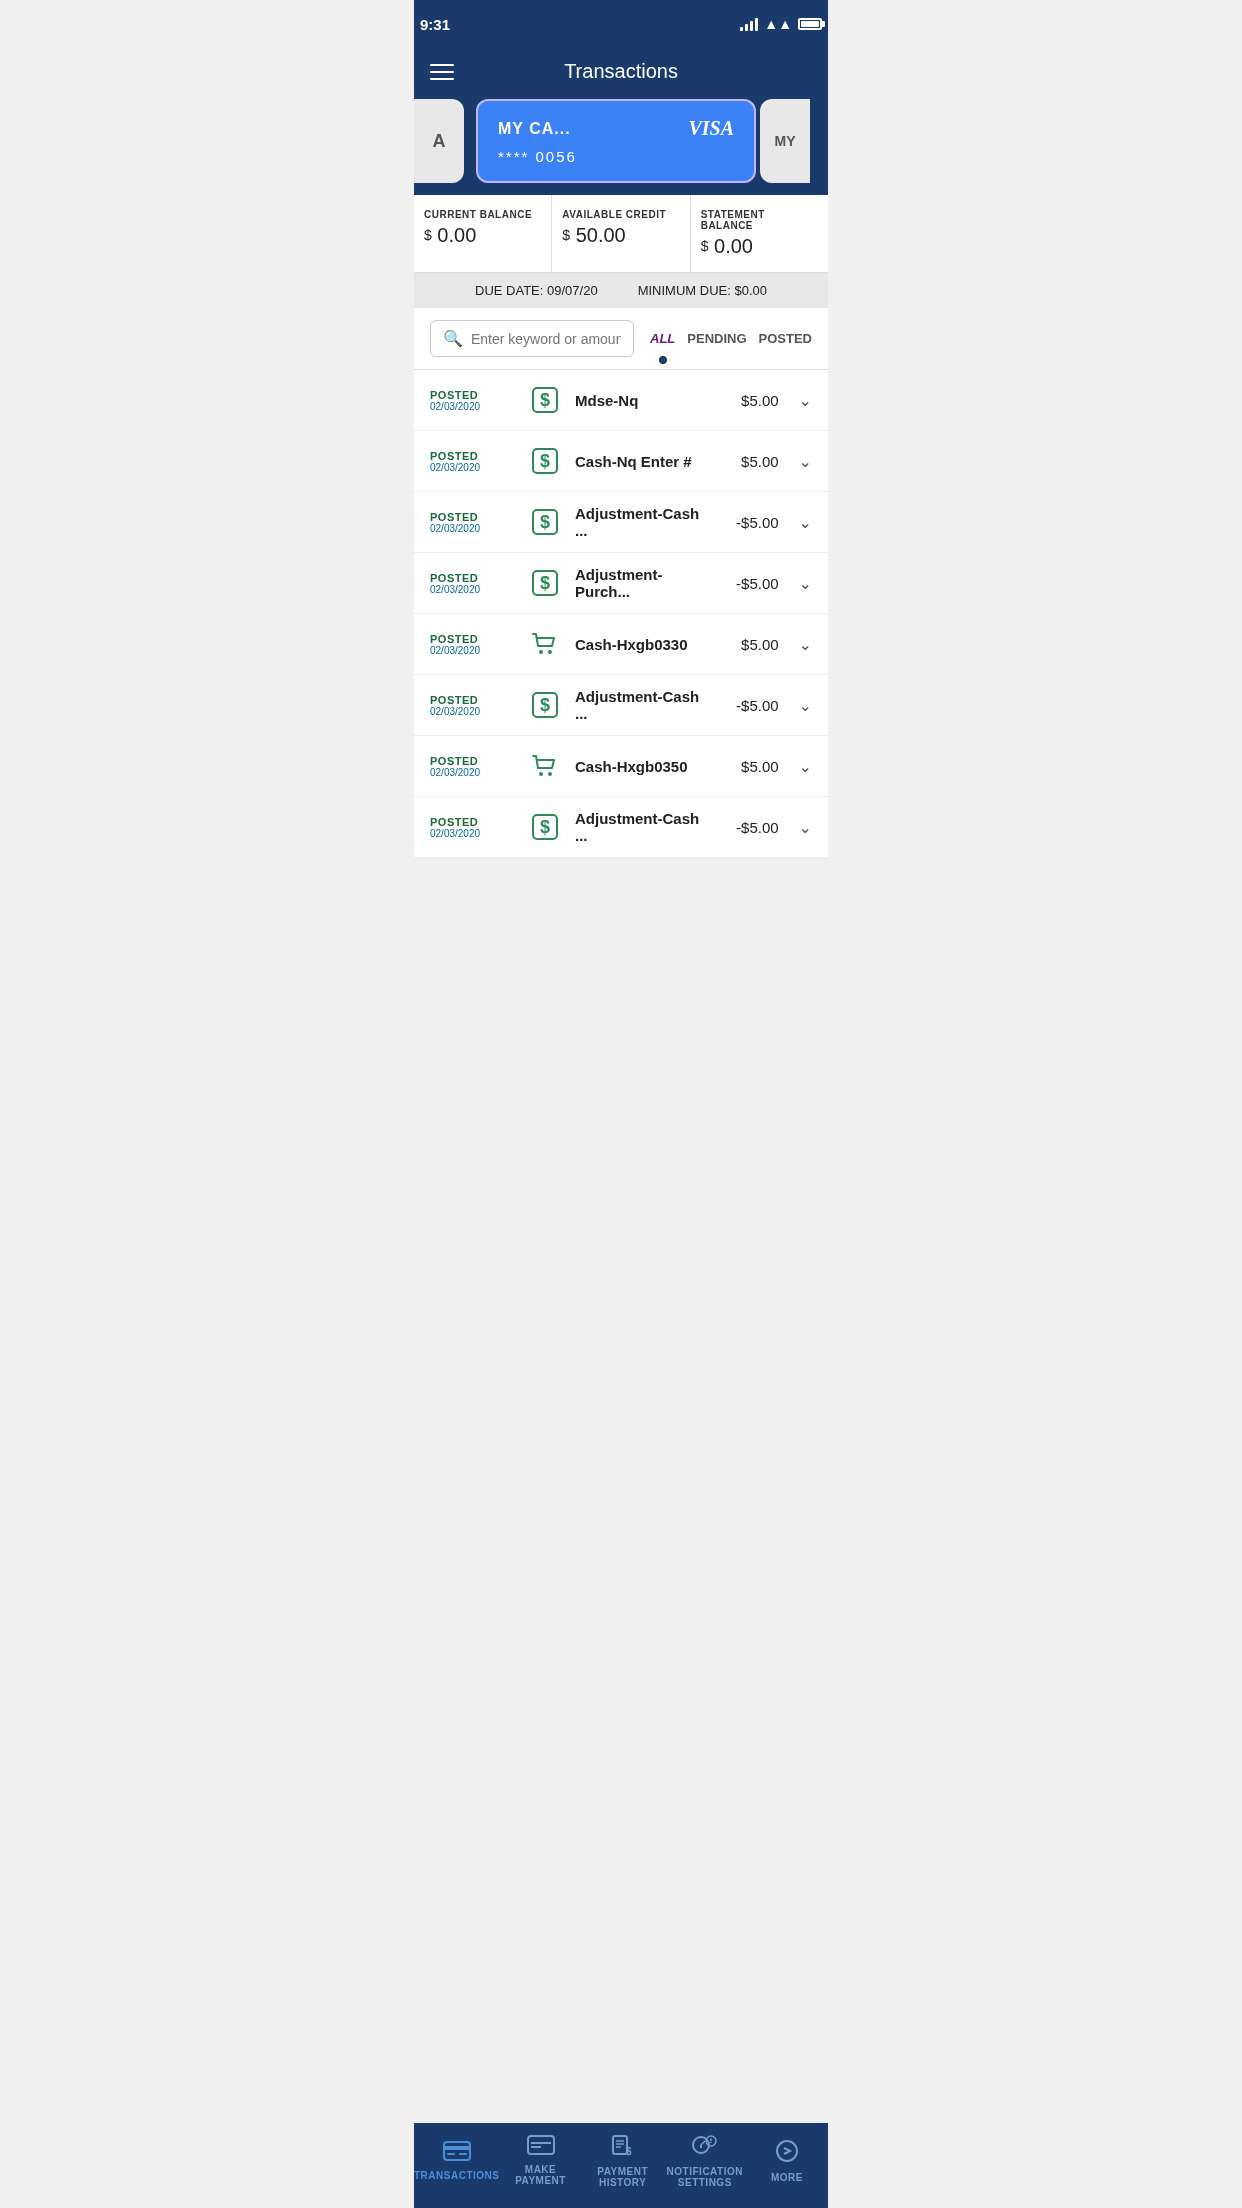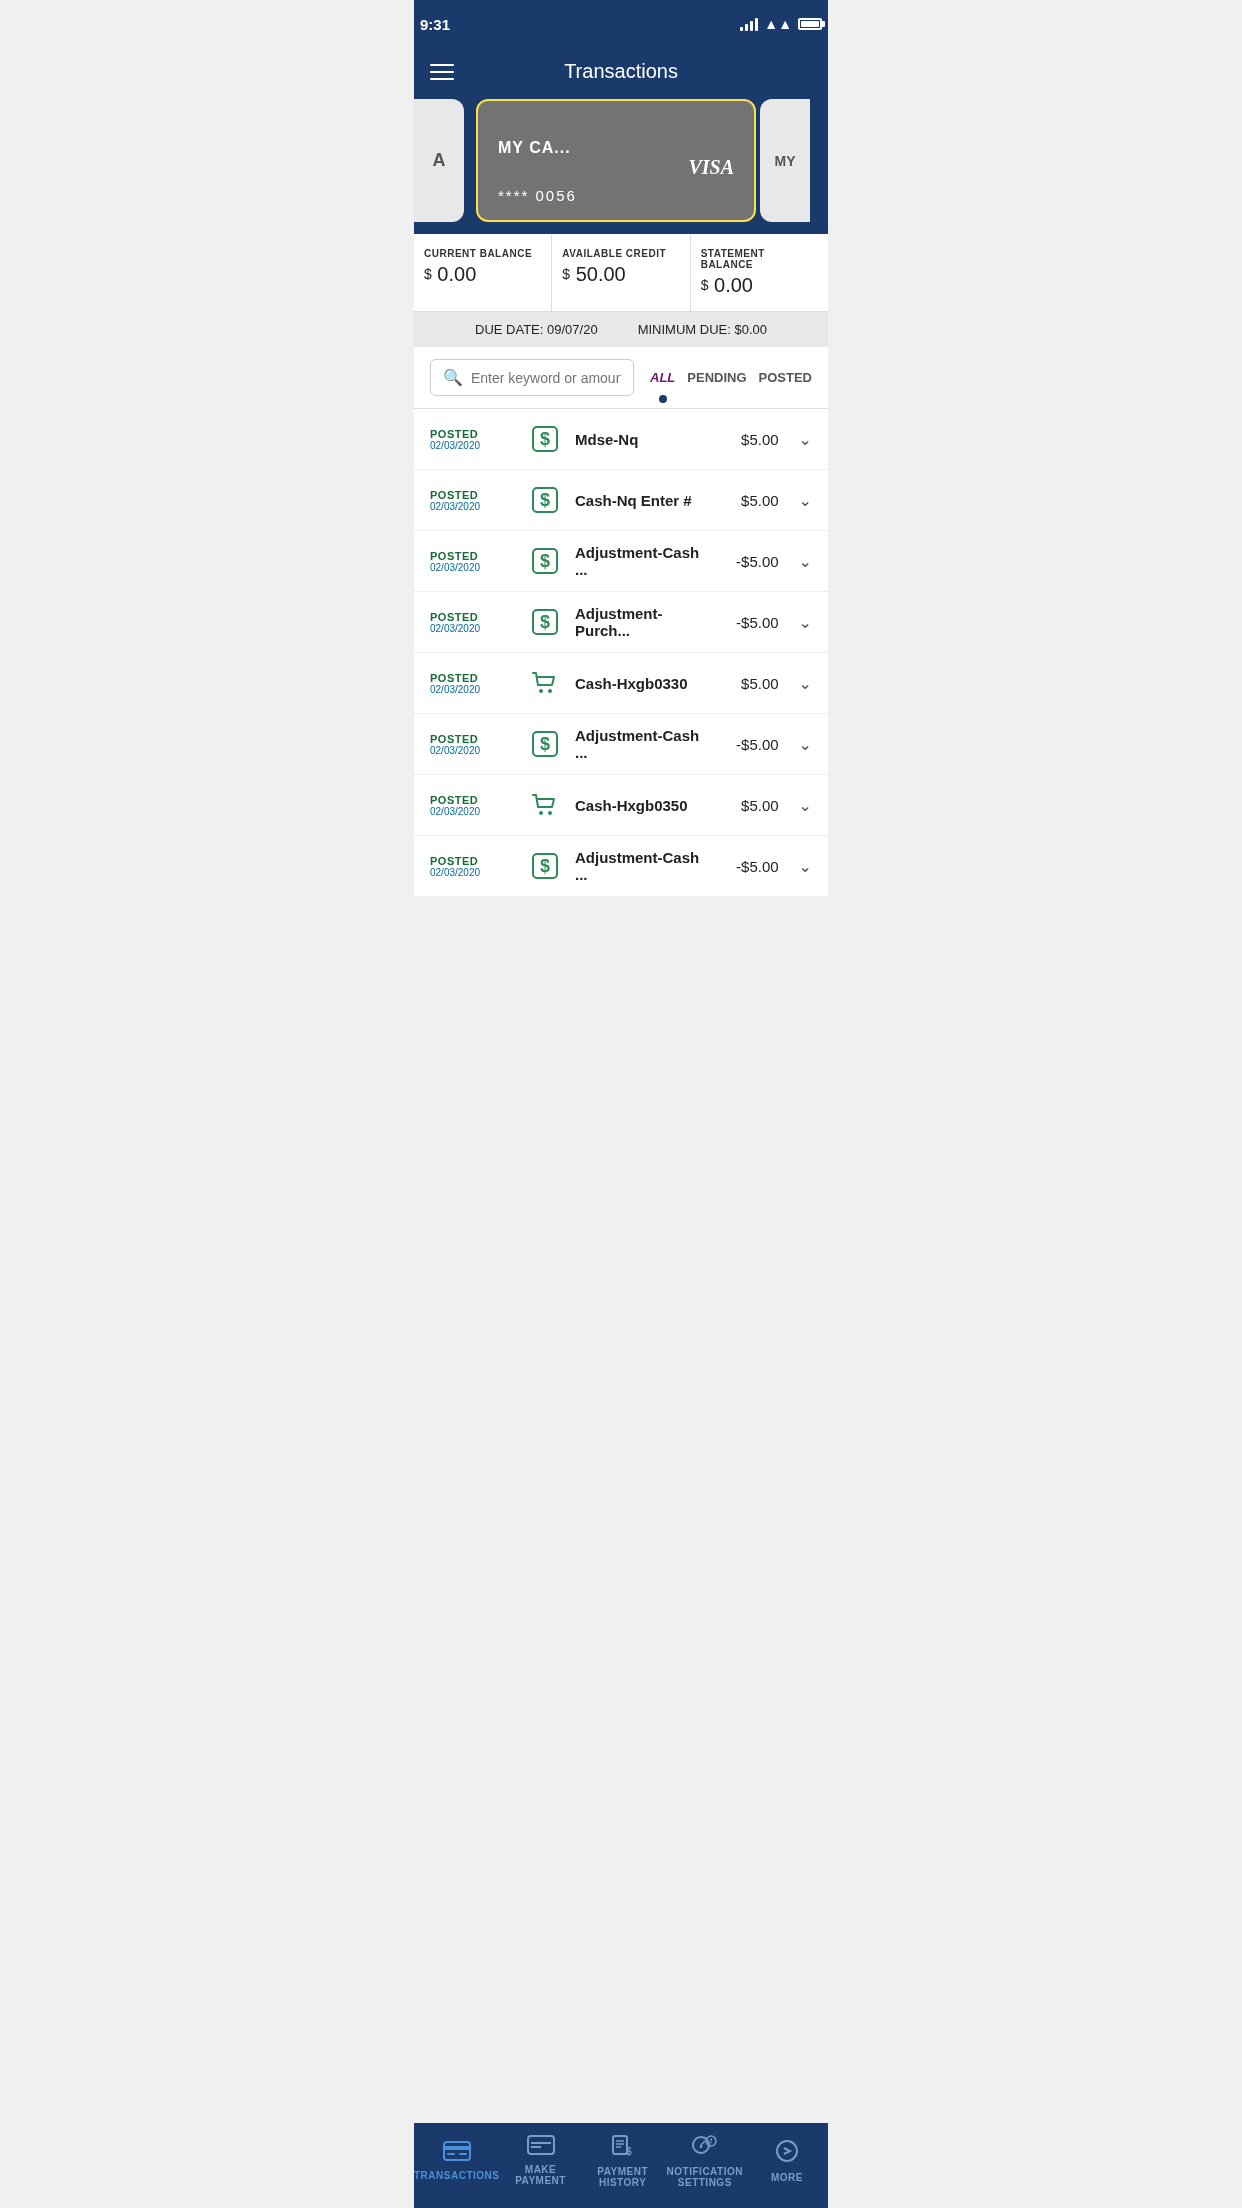--- a/index.html
+++ b/index.html
@@ -138,22 +138,22 @@
       min-width: 280px;
       background: #1e4b8f;
       border-radius: 12px;
       padding: 16px 20px;
       margin: 0 4px;
       display: flex;
       flex-direction: column;
       gap: 8px;
     }
     .card-item.active {
-      background: #737373;
-      border: 2px solid #fde047;
+      background: #3b82f6;
+      border: 2px solid #c4b5fd;
     }
 
     .card-name-row {
       display: flex;
       align-items: center;
       justify-content: space-between;
     }
     .card-name {
       color: white;
       font-size: 16px;
@@ -164,21 +164,20 @@
       color: white;
       font-size: 15px;
       letter-spacing: 2px;
     }
     .card-visa {
       color: white;
       font-size: 20px;
       font-weight: 900;
       font-style: italic;
       font-family: serif;
-      margin-top: 39px;
     }
 
     .card-next {
       min-width: 50px;
       background: #e8e8e8;
       border-radius: 12px 0 0 12px;
       display: flex;
       align-items: center;
       justify-content: center;
       color: #555;

